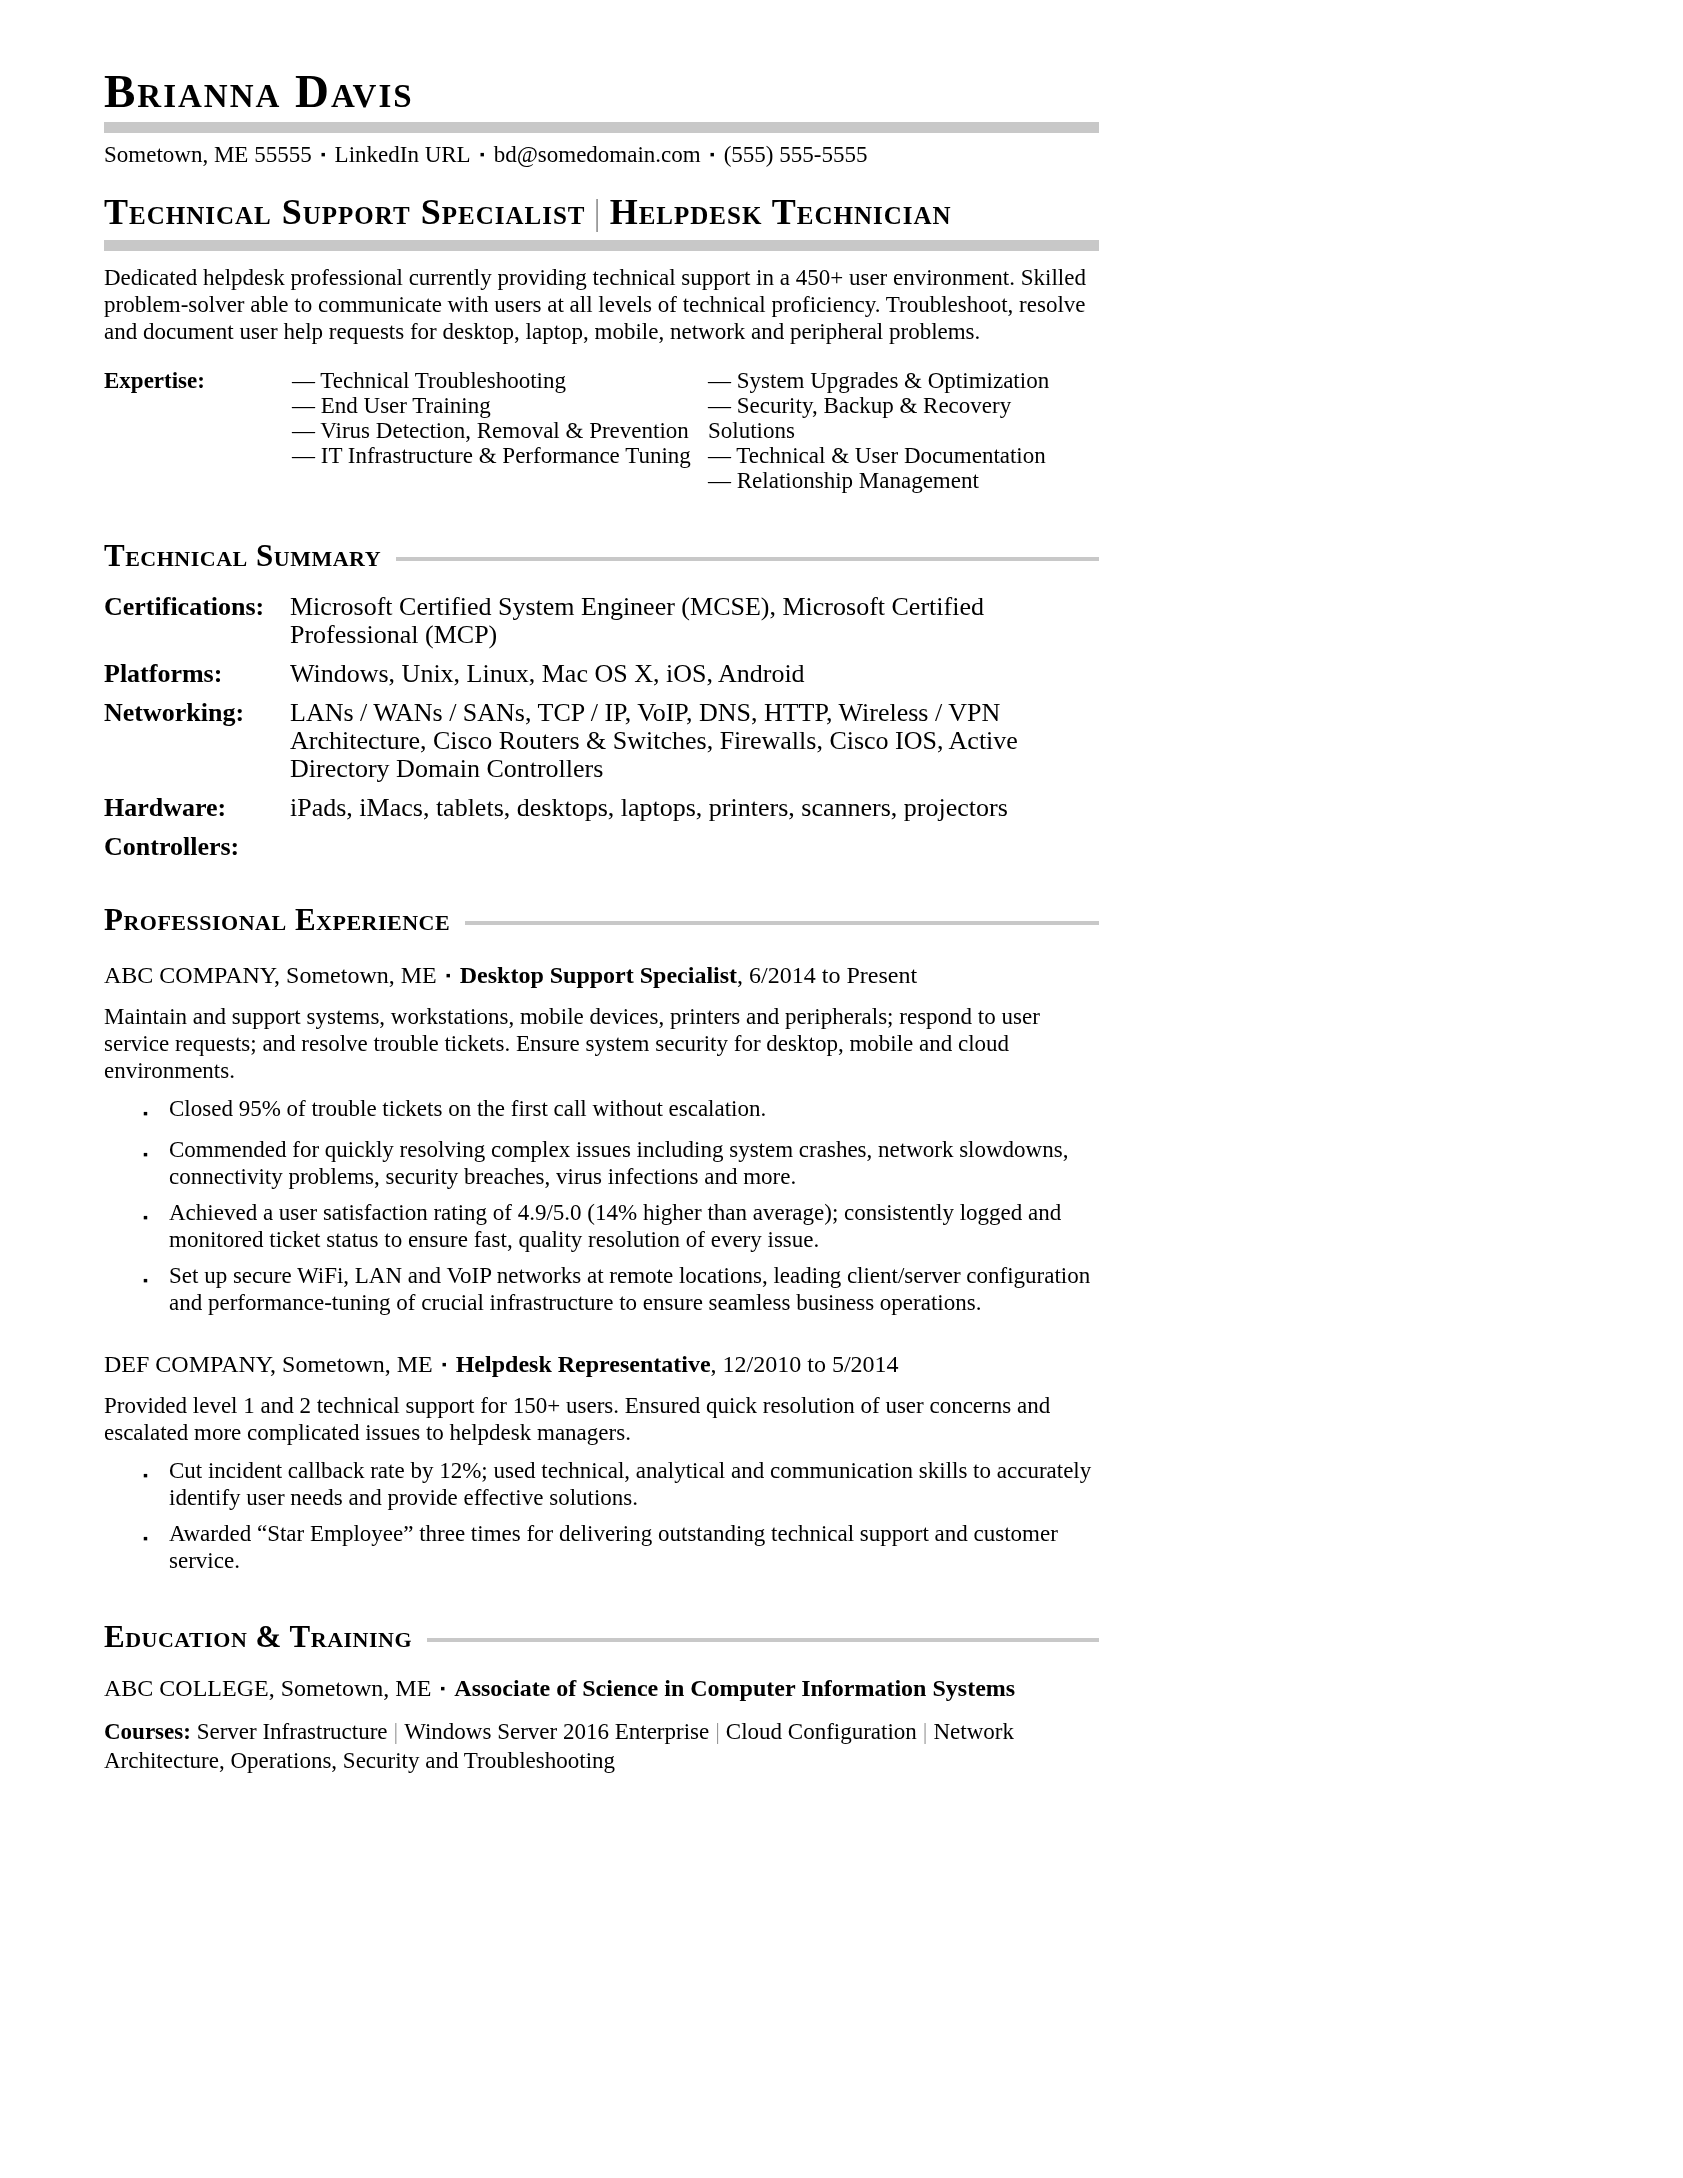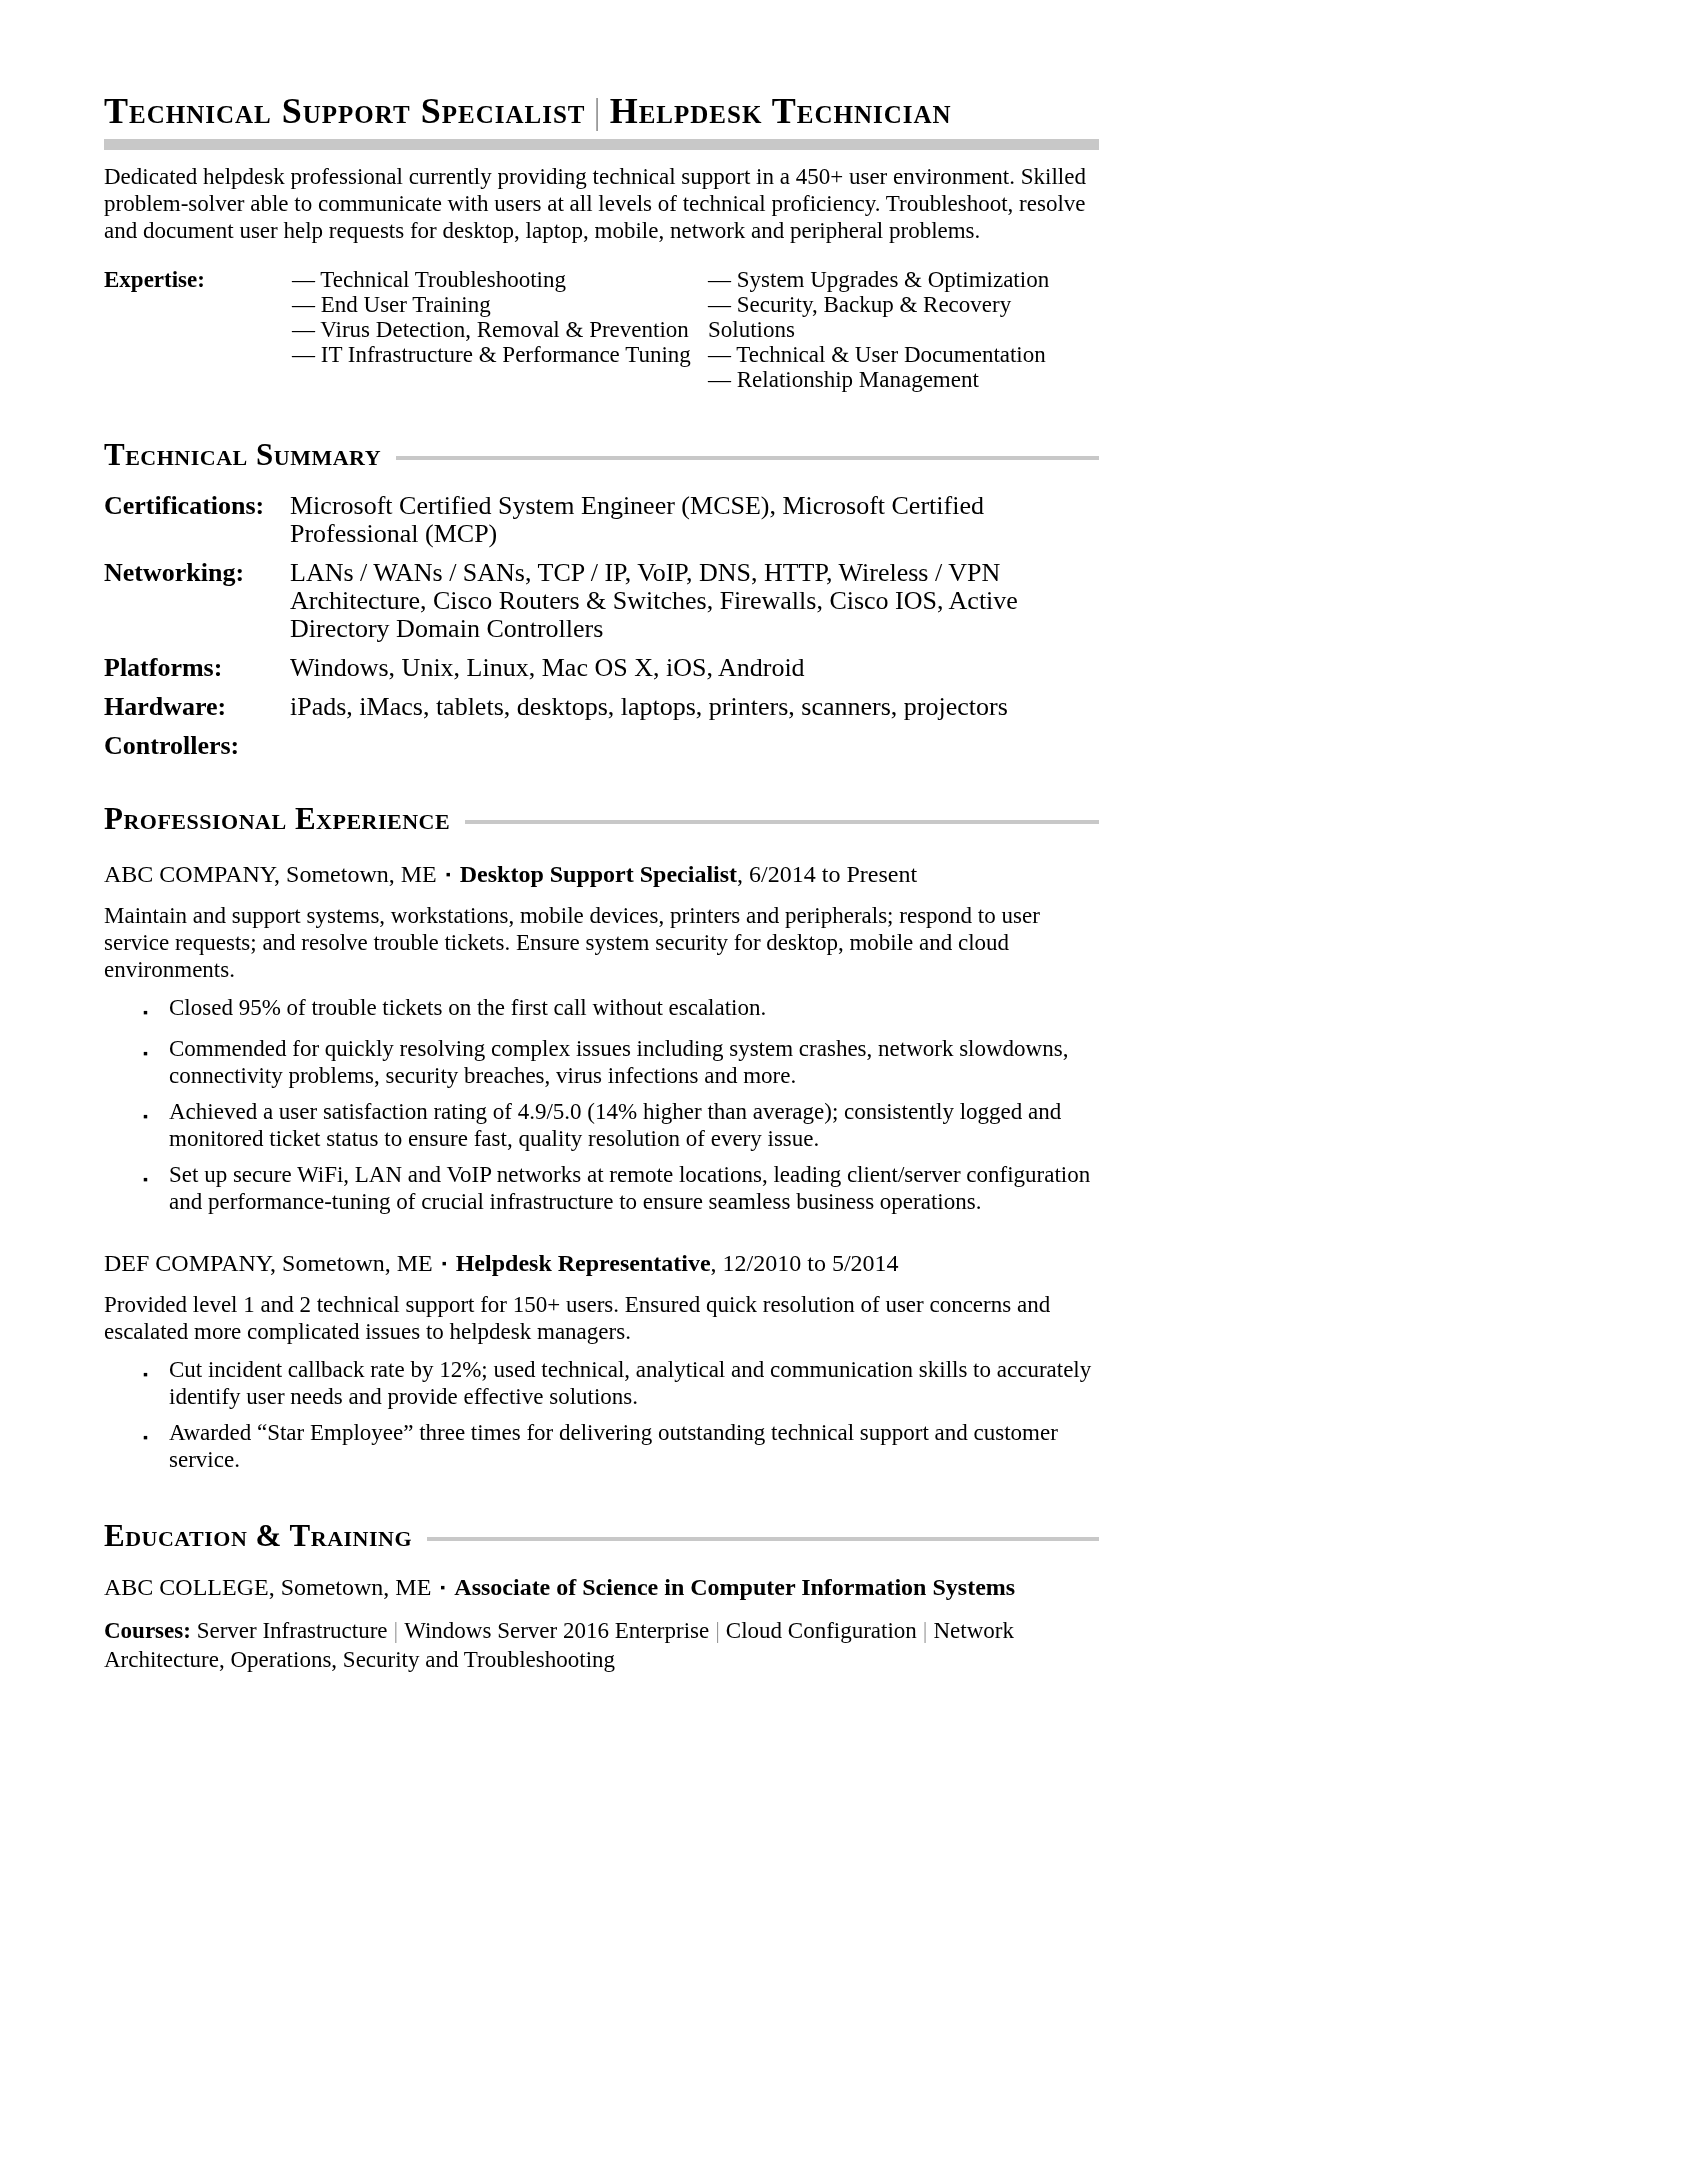--- a/index.html
+++ b/index.html
@@ -88,20 +88,25 @@
   .degree { font-weight: bold; }
   .courses { margin-top: 15px; font-size: 23px; line-height: 29px; }
   .courses-label { font-weight: bold; }
   .pipe { color: var(--muted, #9a9a9a); margin: 0 6px; }
 </style>
 </head>
 <body>
 
 <div class="page">
 
+  <header>
+    <h1 class="name">Brianna Davis</h1>
+    <div class="hbar"></div>
+    <p class="contact"><span>Sometown, ME 55555</span><span class="sep">▪</span><span>LinkedIn URL</span><span class="sep">▪</span><span>bd@somedomain.com</span><span class="sep">▪</span><span>(555) 555-5555</span></p>
+  </header>
 
   <section>
     <h2 class="title-line"><span>Technical Support Specialist</span><span class="title-divider">|</span><span>Helpdesk Technician</span></h2>
     <div class="hbar"></div>
     <p class="summary">Dedicated helpdesk professional currently providing technical support in a 450+ user environment. Skilled problem-solver able to communicate with users at all levels of technical proficiency. Troubleshoot, resolve and document user help requests for desktop, laptop, mobile, network and peripheral problems.</p>
   </section>
 
   <section class="expertise">
     <div class="expertise-label">Expertise:</div>
     <ul class="exp-col-1">
@@ -122,26 +127,26 @@
     <h2 class="section-heading">
       <span>Technical Summary</span>
       <span class="rule"></span>
     </h2>
     <div class="ts-rows">
       <div class="ts-row">
         <div class="ts-label">Certifications:</div>
         <div class="ts-value">Microsoft Certified System Engineer (MCSE), Microsoft Certified Professional (MCP)</div>
       </div>
       <div class="ts-row">
+        <div class="ts-label">Platforms:</div>
+        <div class="ts-value">Windows, Unix, Linux, Mac OS X, iOS, Android</div>
+      </div>
+      <div class="ts-row">
         <div class="ts-label">Networking:</div>
         <div class="ts-value">LANs / WANs / SANs, TCP / IP, VoIP, DNS, HTTP, Wireless / VPN Architecture, Cisco Routers &amp; Switches, Firewalls, Cisco IOS, Active Directory Domain Controllers</div>
-      </div>
-      <div class="ts-row">
-        <div class="ts-label">Platforms:</div>
-        <div class="ts-value">Windows, Unix, Linux, Mac OS X, iOS, Android</div>
       </div>
       <div class="ts-row">
         <div class="ts-label">Hardware:</div>
         <div class="ts-value">iPads, iMacs, tablets, desktops, laptops, printers, scanners, projectors</div>
       </div>
       <div class="ts-row">
         <div class="ts-label">Controllers:</div>
       </div>
     </div>
   </section>

